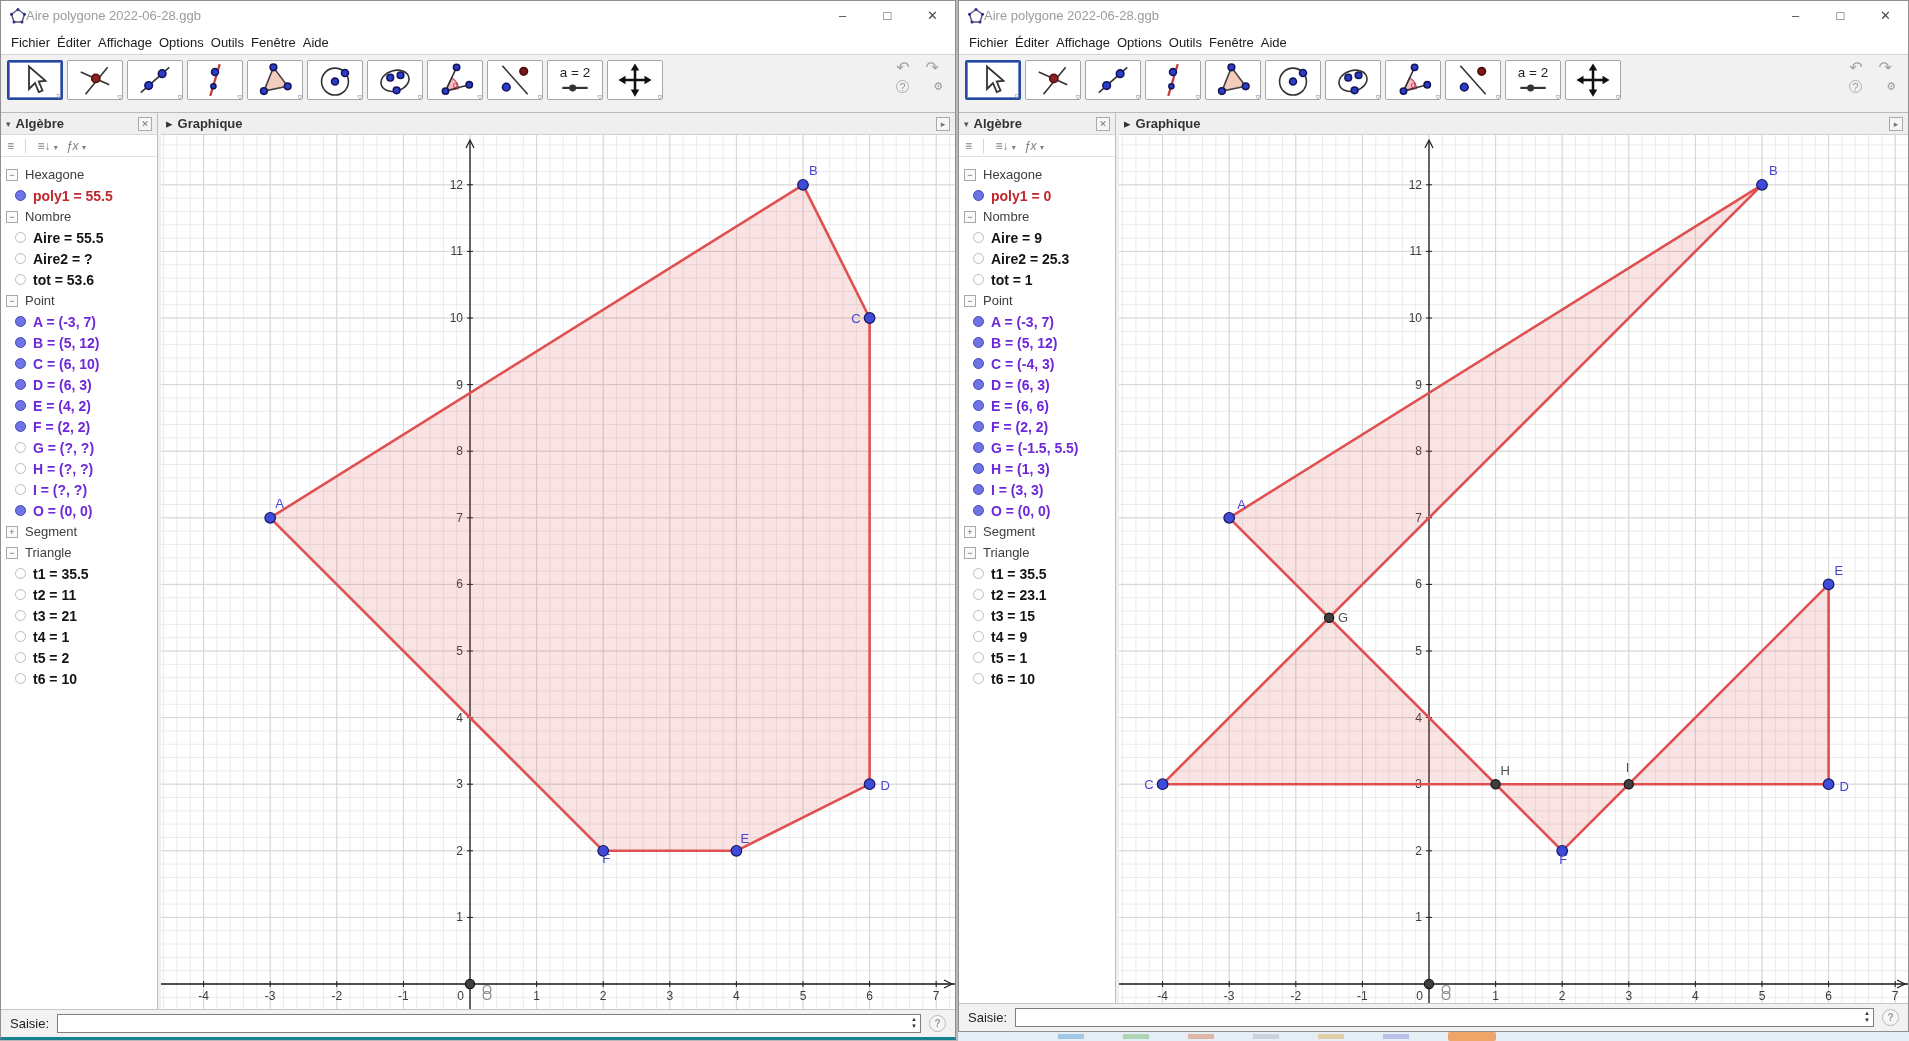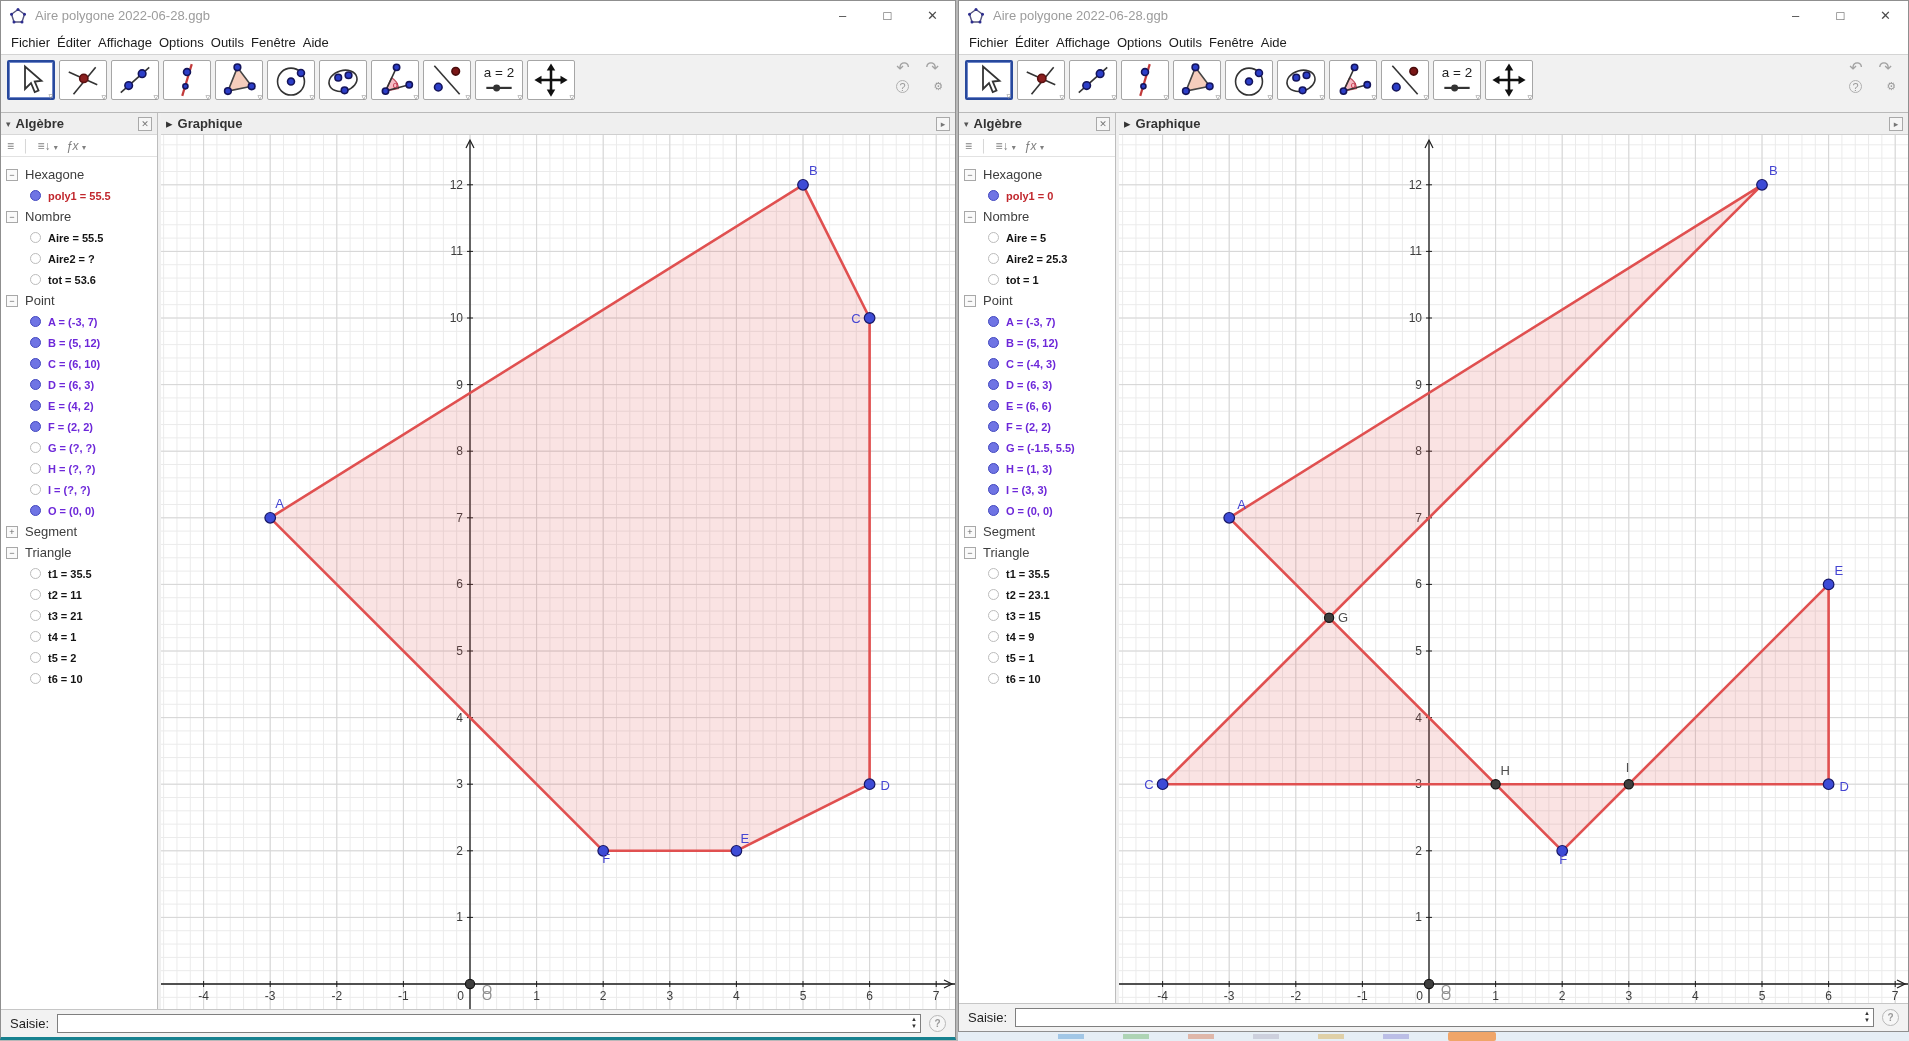--- a/index.html
+++ b/index.html
@@ -3,46 +3,46 @@
 <meta charset="utf-8">
 <style>
   * { box-sizing: border-box; margin:0; padding:0; }
   html,body { width:1909px; height:1041px; overflow:hidden; background:#b8b8b8;
     font-family:"Liberation Sans","DejaVu Sans",sans-serif; }
   .window { position:absolute; top:0; background:#fff; border:1px solid #8f8f8f; }
   #win0 { left:0; width:956px; height:1040px; border-bottom:3px solid #17818f; }
   #win1 { left:958px; width:951px; height:1032px; }
   .titlebar { height:29px; position:relative; background:#fff; display:flex; align-items:center; padding-left:9px; }
   .appicon { width:16px; height:16px; display:inline-block; }
-  .title { color:#9c9c9c; font-size:13px; margin-left:9px; white-space:nowrap; }
+  .title { color:#9c9c9c; font-size:13px; white-space:nowrap; }
   .controls { position:absolute; right:0; top:0; height:29px; display:flex; }
   .ctrl { width:45px; height:29px; display:flex; align-items:center; justify-content:center; color:#4a4a4a; font-size:13px; cursor:default; }
   .menubar { height:24px; display:flex; align-items:center; padding-left:10px; gap:7px; font-size:13px; color:#1c1c1c; }
   .toolbar { height:59px; background:#f1f1f1; border-top:1px solid #d4d4d4; border-bottom:1px solid #b9b9b9; position:relative; padding:5px 0 0 6px; white-space:nowrap; }
-  .tool-btn { width:48px; height:40px; display:inline-block; vertical-align:top; background:#fff; border:1px solid #a6a6a6; border-radius:2px; margin-right:4px; position:relative; }
+  .tool-btn { width:56px; height:40px; display:inline-block; vertical-align:top; background:#fff; border:1px solid #a6a6a6; border-radius:2px; margin-right:4px; position:relative; }
   .tool-btn.selected { border:2px solid #27489c; box-shadow:0 0 0 1px #6e86c8 inset; }
   .tool-btn svg { width:100%; height:100%; display:block; }
   .drop { position:absolute; right:0px; bottom:-3px; font-size:9px; color:#8a8a8a; line-height:1; }
   .tb-extra { position:absolute; right:12px; top:4px; text-align:center; }
   .undoredo { display:flex; gap:16px; }
   .undoredo span { font-size:16px; color:#a2a2a2; line-height:18px; }
   .helpgear { display:flex; gap:24px; margin-top:3px; justify-content:center; }
   .helpgear span { font-size:11px; color:#9a9a9a; line-height:12px; }
   .qcirc { width:13px; height:13px; border:1px solid #b0b0b0; border-radius:50%; font-size:9px; display:flex; align-items:center; justify-content:center; }
   .main { position:absolute; top:112px; bottom:28px; left:0; right:0; display:flex; }
   .algebra { width:157px; border-right:1px solid #bdbdbd; display:flex; flex-direction:column; background:#fff; flex:none; }
   .panel-header { height:22px; background:#efefef; border-bottom:1px solid #d8d8d8; display:flex; align-items:center; font-weight:bold; font-size:13px; color:#333; padding:0 5px; gap:5px; }
   .panel-header .tri { font-size:9px; color:#555; font-weight:normal; }
   .ph-spacer { flex:1; }
   .mini-box { width:14px; height:14px; border:1px solid #a9a9a9; background:#f6f6f6; color:#777; font-size:9px; display:flex; align-items:center; justify-content:center; }
   .alg-stylebar { height:22px; border-bottom:1px solid #e2e2e2; display:flex; align-items:center; padding-left:6px; gap:8px; color:#808080; font-size:12px; }
   .alg-tree { flex:1; overflow:hidden; padding-top:7px; }
   .sec-row { height:21px; display:flex; align-items:center; gap:7px; padding-left:5px; color:#3d3d3d; font-size:13px; }
   .toggle { width:12px; height:12px; flex:none; border:1px solid #a8a8a8; background:#fafafa; font-size:9px; line-height:10px; text-align:center; color:#666; }
-  .item-row { height:21px; display:flex; align-items:center; gap:7px; padding-left:29px; font-weight:bold; font-size:11px; white-space:nowrap; }
+  .item-row { height:21px; display:flex; align-items:center; gap:7px; padding-left:14px; font-weight:bold; font-size:14px; white-space:nowrap; }
   .dot { width:11px; height:11px; flex:none; border-radius:50%; }
   .dot.filled { background:#6f74e4; border:1px solid #4348c0; }
   .dot.hollow { background:#fff; border:1px solid #bcbcbc; }
   .c-red { color:#c1272d; } .c-blue { color:#6d28d9; } .c-black { color:#141414; }
   .graphwrap { flex:1; display:flex; flex-direction:column; background:#fff; min-width:0; }
   .graph-header { height:22px; background:#efefef; border-bottom:1px solid #cfcfcf; display:flex; align-items:center; font-weight:bold; font-size:13px; color:#333; padding:0 5px; gap:5px; }
   .canvas { flex:1; position:relative; overflow:hidden; }
   .canvas svg { position:absolute; left:0; top:0; }
   .saisie { position:absolute; bottom:0; left:0; right:0; height:28px; border-top:1px solid #c6c6c6; background:#f2f2f2; display:flex; align-items:center; padding:0 9px; gap:8px; }
   .saisie-label { font-size:13px; color:#222; }
@@ -612,21 +612,21 @@
           <div class="item-row">
             <span class="dot filled"></span>
             <span class="c-red">poly1 = 0</span>
           </div>
           <div class="sec-row">
             <span class="toggle">−</span>
             <span>Nombre</span>
           </div>
           <div class="item-row">
             <span class="dot hollow"></span>
-            <span class="c-black">Aire = 5</span>
+            <span class="c-black">Aire = 9</span>
           </div>
           <div class="item-row">
             <span class="dot hollow"></span>
             <span class="c-black">Aire2 = 25.3</span>
           </div>
           <div class="item-row">
             <span class="dot hollow"></span>
             <span class="c-black">tot = 1</span>
           </div>
           <div class="sec-row">

